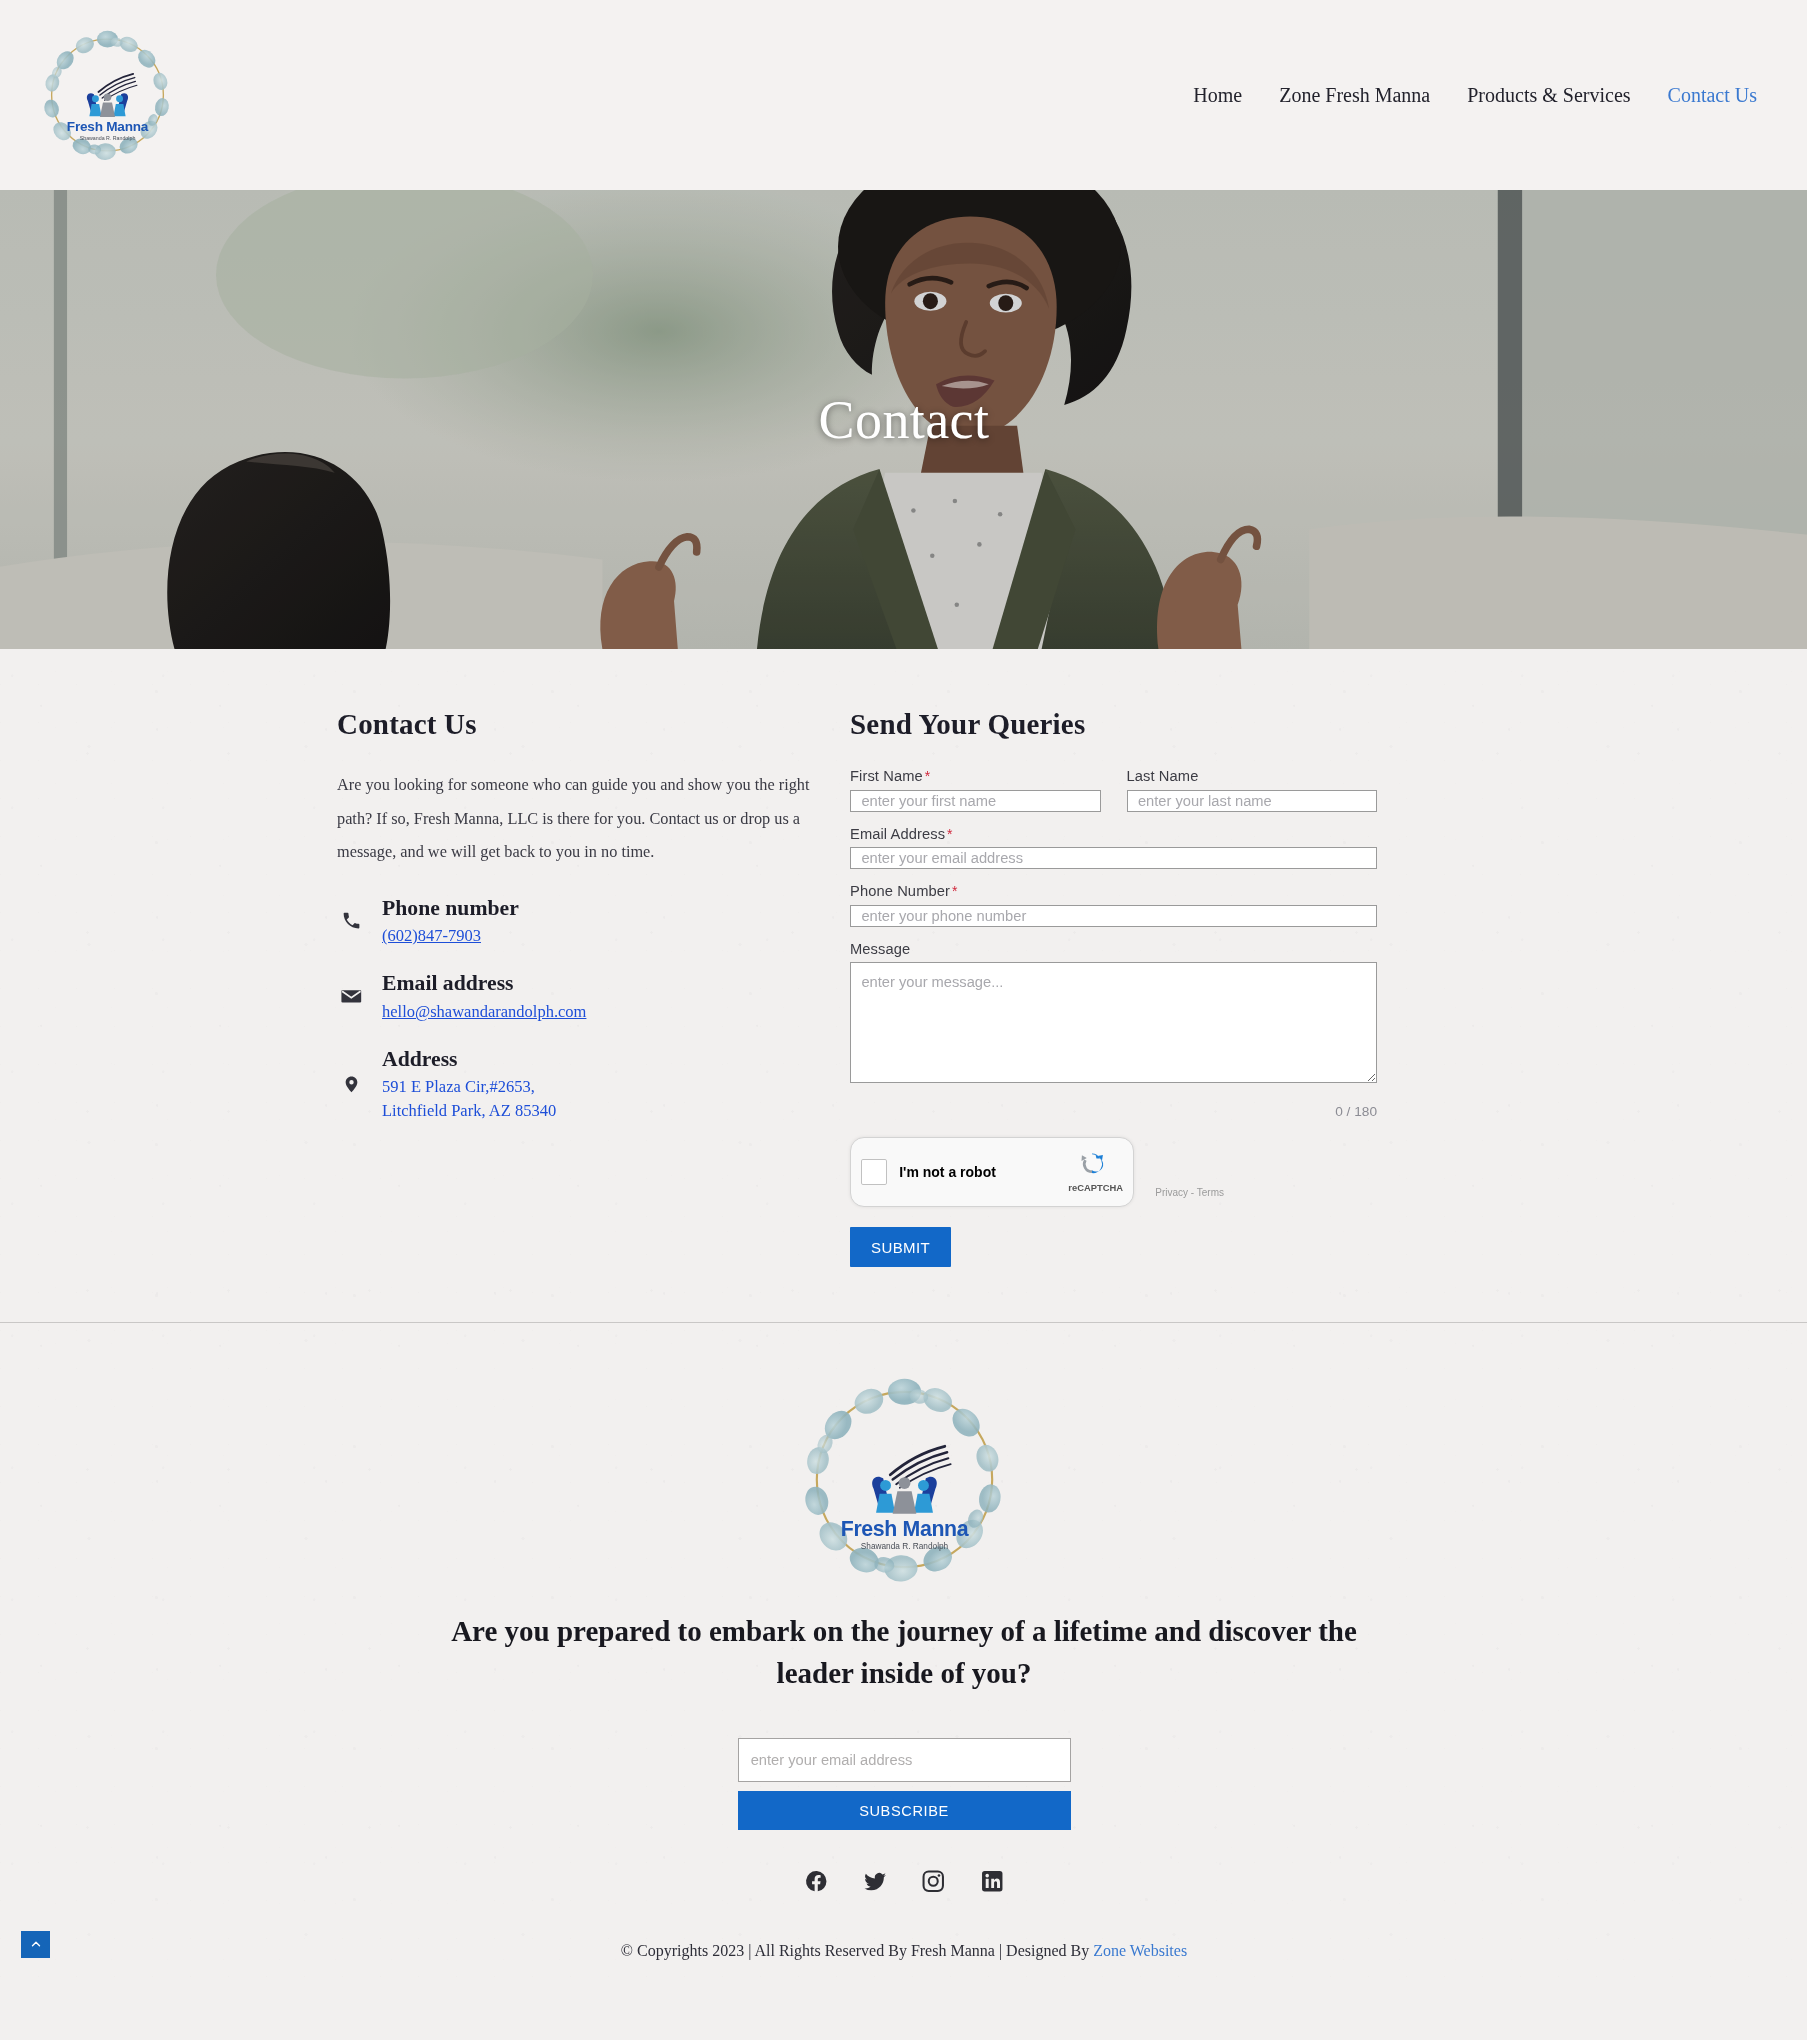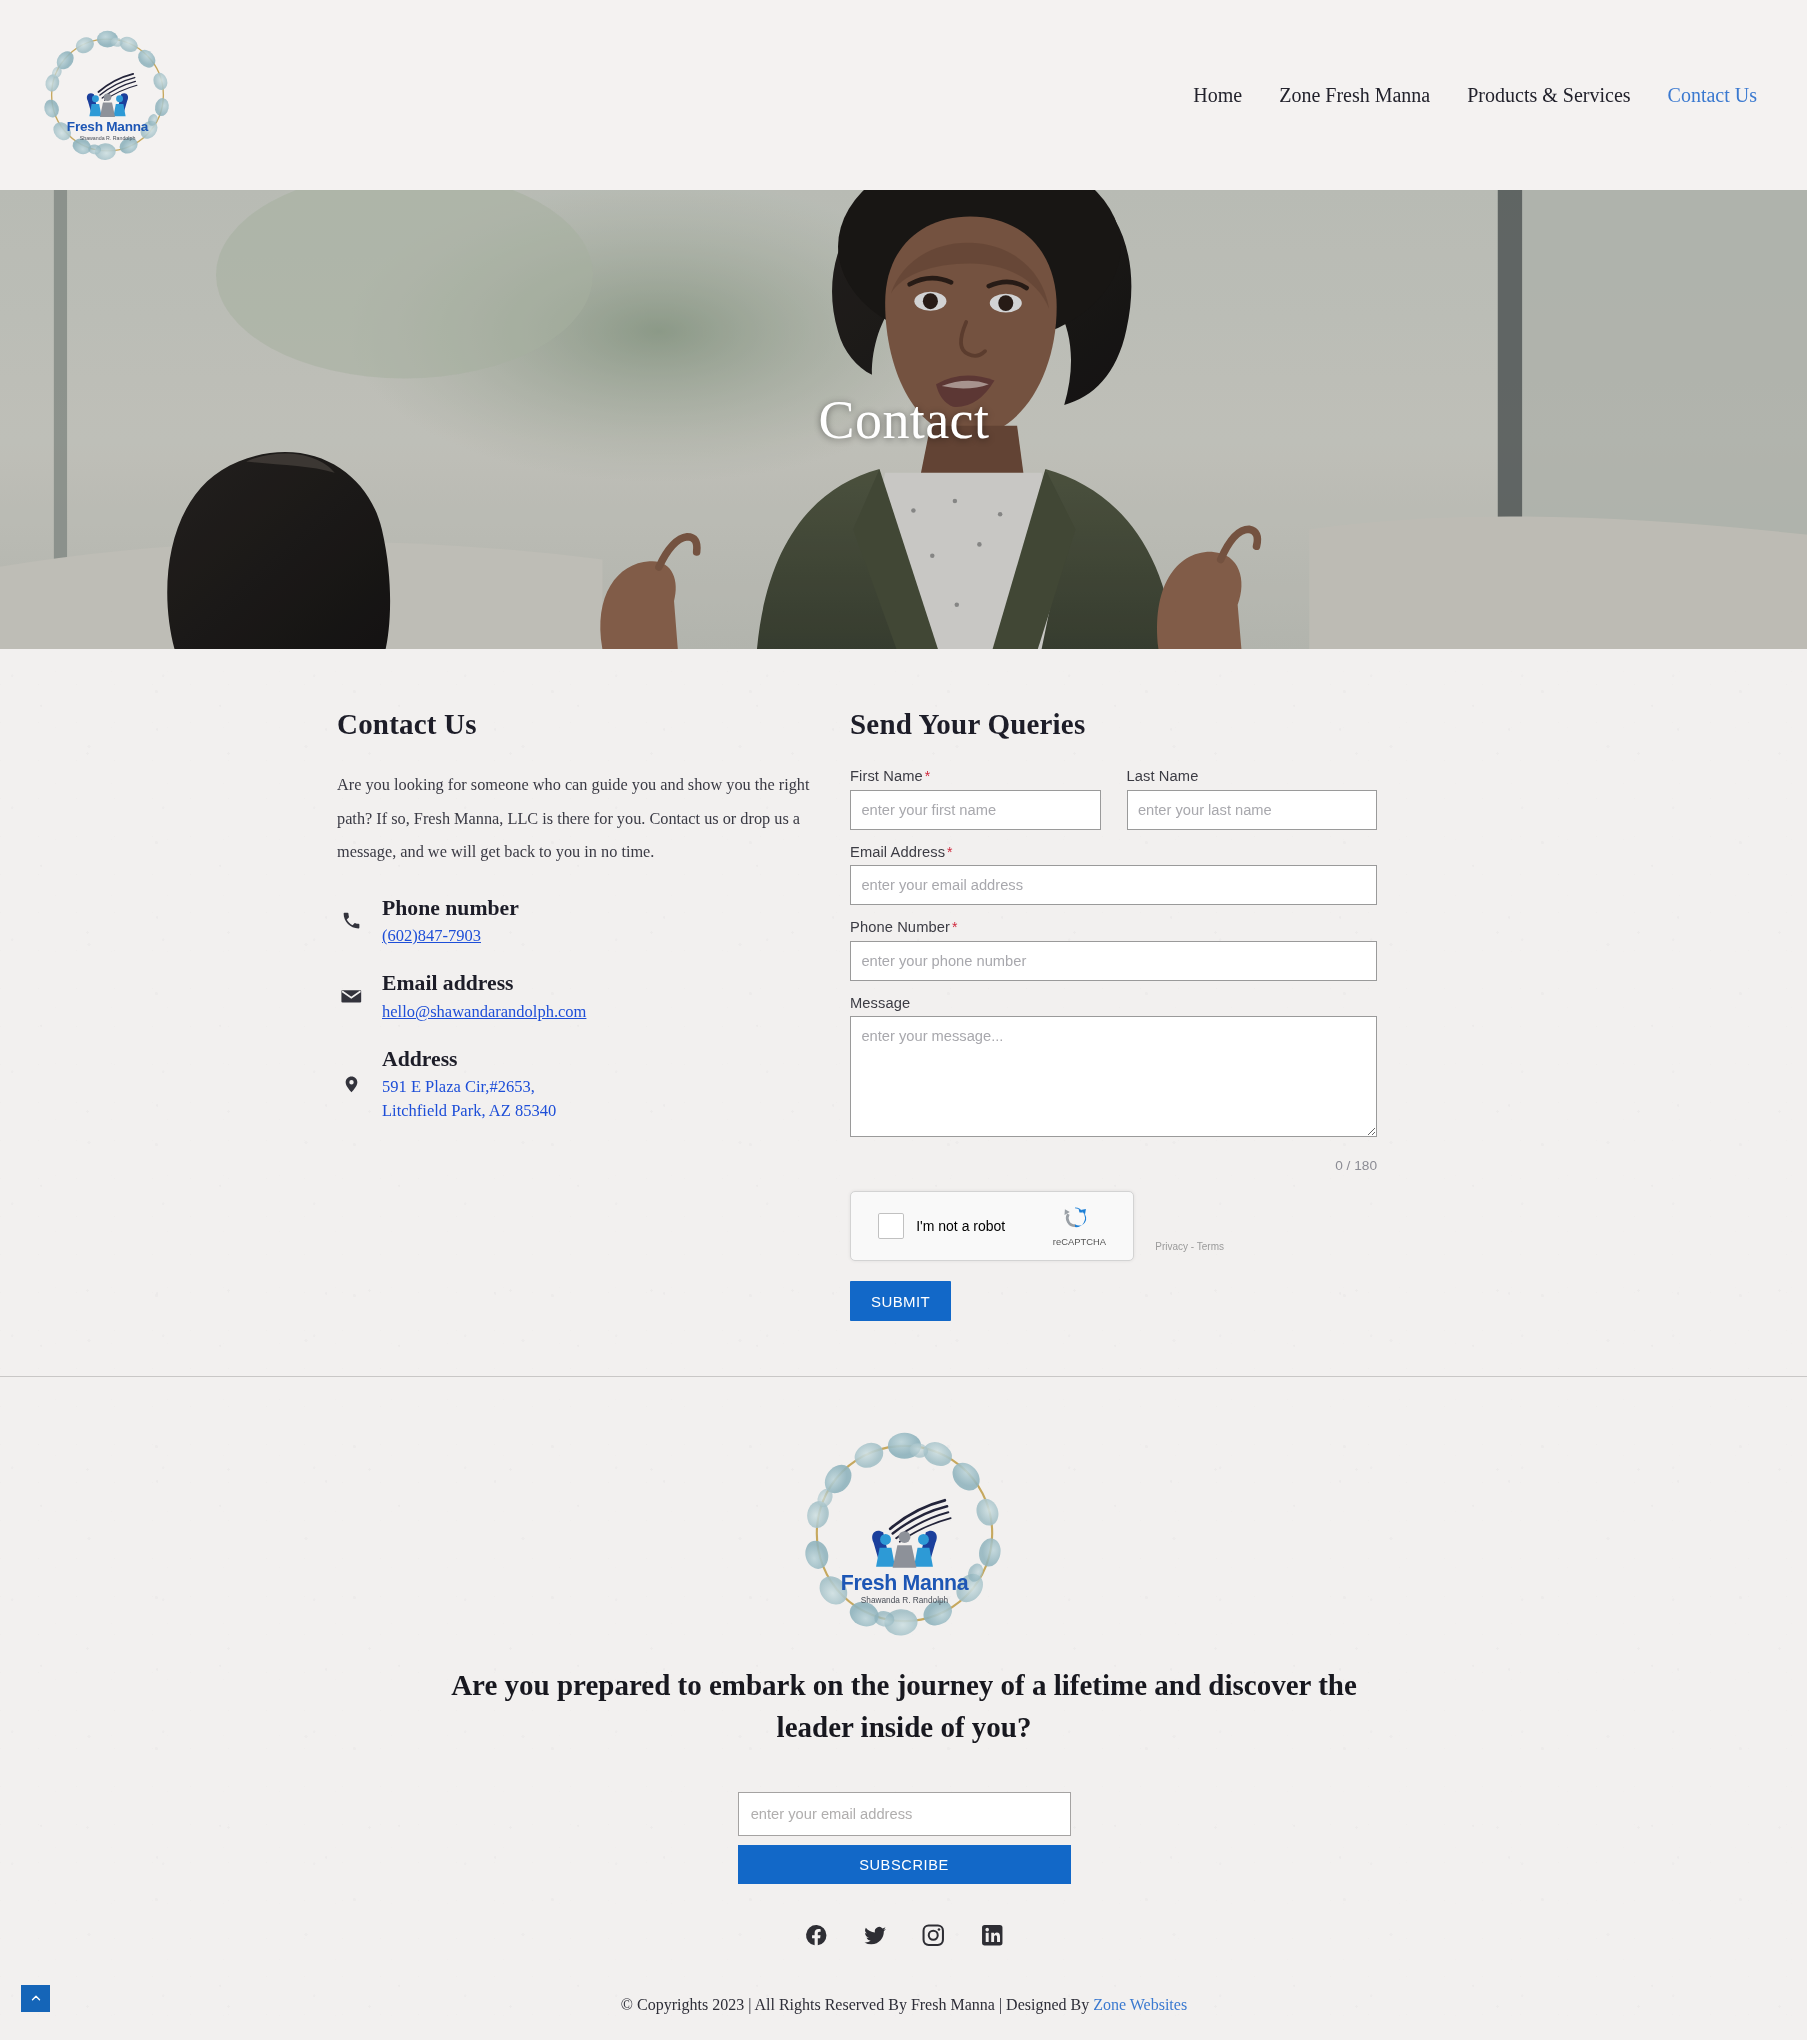--- a/index.html
+++ b/index.html
@@ -96,35 +96,36 @@
   .fg{ margin-bottom:14px; }
   .fg.half{ flex:1; }
   label.flabel{
     display:block; font-family:"Liberation Sans", sans-serif;
     font-size:14.7px; color:#3c3c44; margin-bottom:5.6px; letter-spacing:0.1px;
   }
   label.flabel .req{ color:#d0263b; font-size:14px; padding-left:1.9px; }
   input.ftext, textarea.ftext{
     width:100%; background:#fff; border:0.9px solid #9a9a9a;
     font-family:"Liberation Sans", sans-serif; font-size:14.7px; color:#3a3a42;
-    padding:7.5px 10.4px; height:40px; outline:none; border-radius:0;
+    padding:7.5px 10.4px; height:22px; outline:none; border-radius:0;
   }
   textarea.ftext{ height:121px; resize:vertical; padding-top:8.5px; line-height:1.4; }
   input.ftext::placeholder, textarea.ftext::placeholder{ color:#a8a8ad; }
   .counter{
     text-align:right; font-family:"Liberation Sans", sans-serif;
     font-size:13.7px; color:#8c8c94; margin-top:17px;
   }
 
   
   .recap-wrap{ margin-top:18px; position:relative; width:374px; }
   .recaptcha{
     width:284px; height:70px; background:#f9f9f9; border:0.9px solid #d3d3d3;
-    border-radius:5px; display:flex; align-items:center; padding:0 27px;
+    border-radius:14px; display:flex; align-items:center; padding:0 10px;
     box-shadow:0 0 3.8px rgba(0,0,0,.08);
+    font-weight:bold;
   }
   .recap-check{
     width:26px; height:26px; background:#fff; border:1.9px solid #c1c1c1; border-radius:1.9px;
   }
   .recap-label{
     font-family:"Liberation Sans", sans-serif; font-size:14px; color:#000;
     margin-left:12.2px; flex:1;
   }
   .recap-brand{ width:62px; text-align:right; }
   .recap-brand .rc-mark{ display:block; margin:0 auto; }

